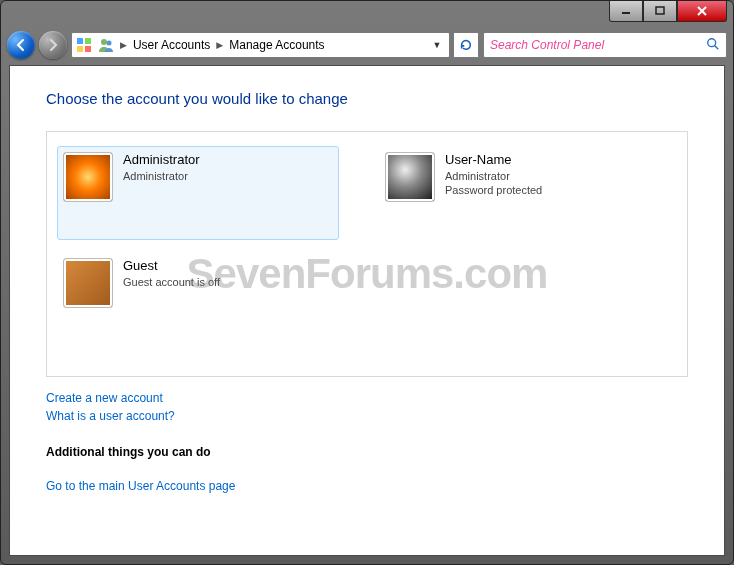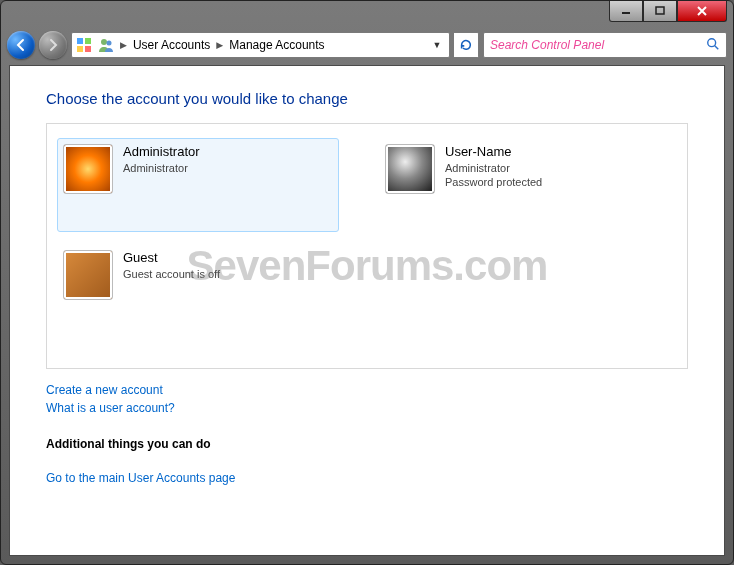--- a/index.html
+++ b/index.html
@@ -17,21 +17,21 @@
   .nav-fwd{background:radial-gradient(circle at 30% 30%,#bbb,#777 60%,#555);}
   .address{flex:1;height:24px;background:#fff;border:1px solid #7a7a7a;display:flex;align-items:center;padding:0 4px;gap:6px;border-radius:2px;}
   .crumb{color:#000;font-size:12px;display:flex;align-items:center;gap:6px;white-space:nowrap;}
   .crumb-sep{color:#555;font-size:9px;}
   .addr-icons{margin-left:auto;display:flex;align-items:center;gap:2px;color:#333;}
   .addr-drop{width:16px;text-align:center;font-size:9px;color:#333;}
   .refresh{width:24px;height:24px;background:#fff;border:1px solid #7a7a7a;border-left:none;display:flex;align-items:center;justify-content:center;color:#06c;border-radius:0 2px 2px 0;}
   .searchbox{width:230px;height:24px;background:#fff;border:1px solid #7a7a7a;display:flex;align-items:center;padding:0 6px;color:#ec4899;font-style:italic;border-radius:2px;}
   .searchbox .mag{margin-left:auto;color:#2a6fc9;font-style:normal;}
   .client{position:absolute;left:8px;right:8px;top:64px;bottom:8px;background:#fff;border:1px solid #4a4a4a;box-sizing:border-box;padding:24px 36px;overflow:hidden;}
-  .heading{color:#003399;font-size:15px;margin-bottom:16px;}
+  .heading{color:#003399;font-size:15px;margin-bottom:24px;}
   .accounts-box{border:1px solid #d8d8d8;padding:14px 10px 30px 10px;display:flex;flex-wrap:wrap;gap:12px 40px;position:relative;min-height:200px;}
   .account{width:270px;display:flex;align-items:flex-start;gap:10px;padding:5px;border:1px solid transparent;border-radius:3px;}
   .account.selected{background:#eef6fd;border:1px solid #a8d8ff;}
   .avatar{width:48px;height:48px;border:1px solid #bbb;border-radius:3px;box-shadow:inset 0 0 0 2px #fff;flex-shrink:0;}
   .av-admin{background:radial-gradient(circle at 50% 50%,#ffd96b 0%,#ff7a00 40%,#9c3b00 100%);}
   .av-user{background:radial-gradient(circle at 40% 35%,#eee 0%,#888 40%,#111 100%);}
   .av-guest{background:linear-gradient(135deg,#d88a3c,#a05a1c);}
   .acct-text{display:flex;flex-direction:column;line-height:1.3;}
   .acct-name{font-size:13px;}
   .acct-sub{font-size:11px;color:#444;}

